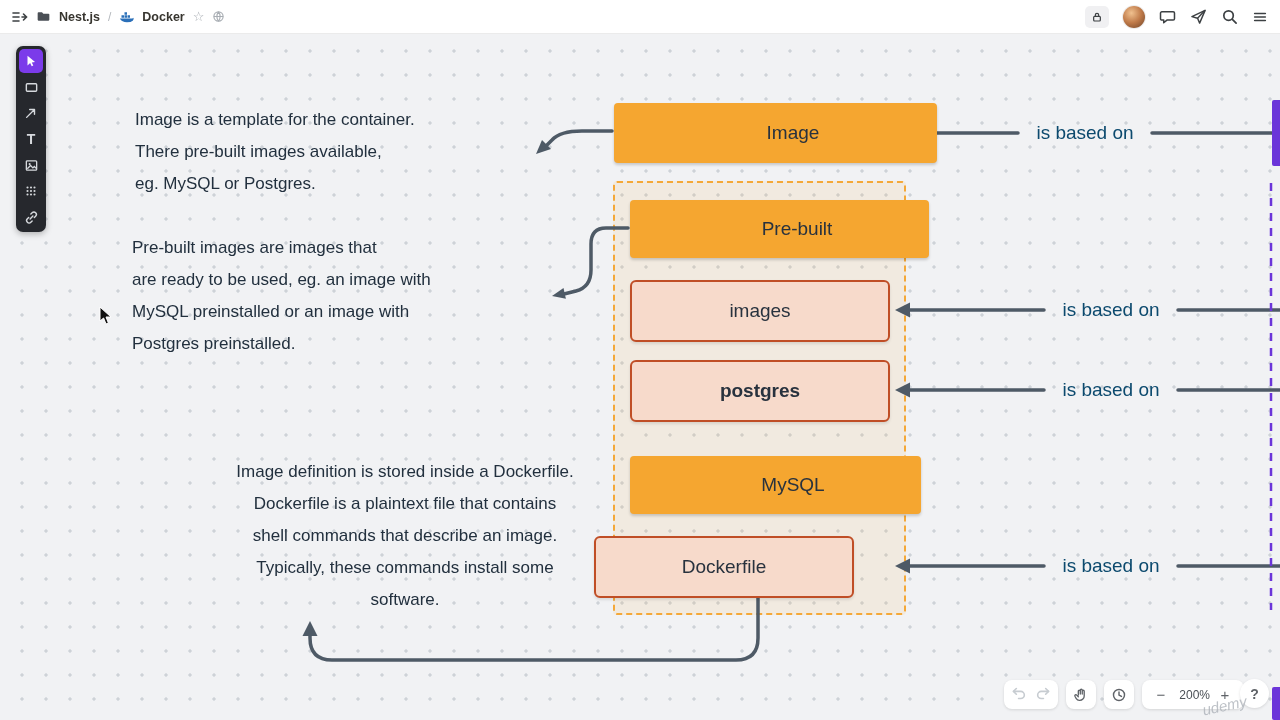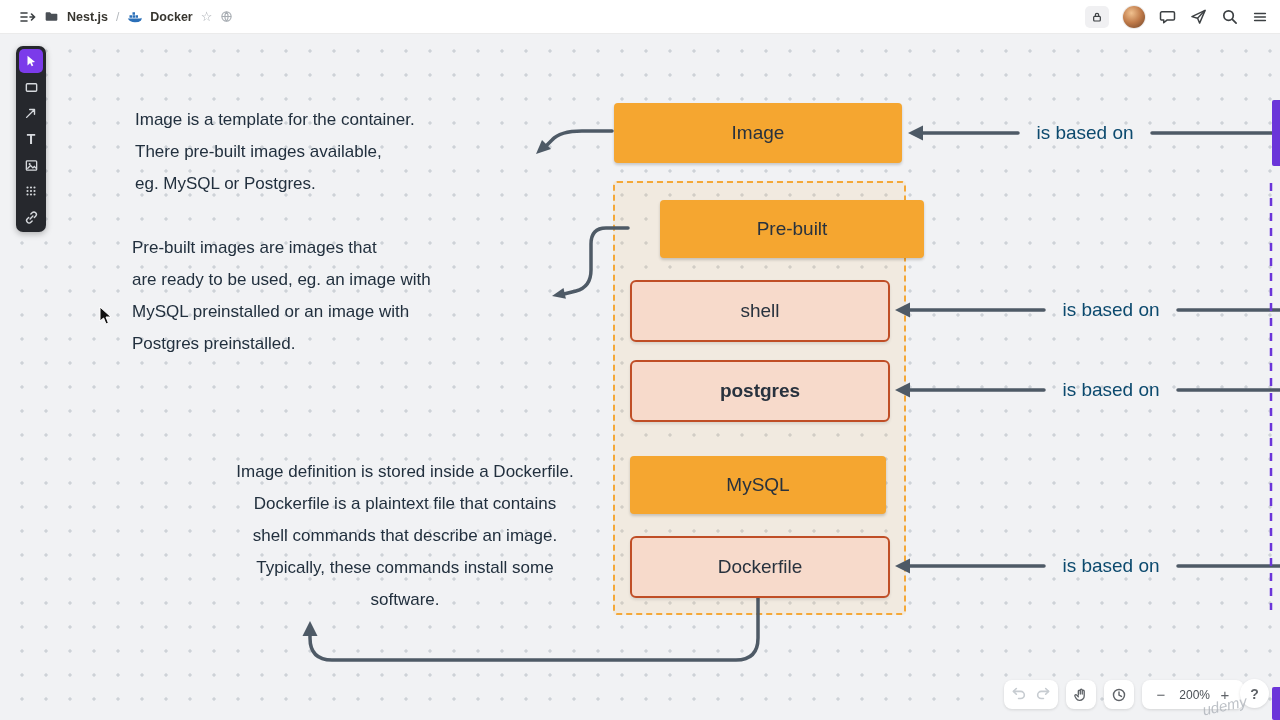--- a/index.html
+++ b/index.html
@@ -8,21 +8,21 @@
 
   
   .canvas{position:absolute;left:0;top:33px;right:0;bottom:0;
           background-color:#f1f2f4;
           background-image:radial-gradient(#ced2d7 1.5px,transparent 1.7px);
           background-size:24px 24px;background-position:10px 6px;z-index:0;}
 
   
   .topbar{position:absolute;top:0;left:0;width:1280px;height:33px;background:#ffffff;
           border-bottom:1px solid #ebebeb;z-index:30;display:flex;align-items:center;}
-  .tb-left{display:flex;align-items:center;gap:8px;padding-left:18px;}
+  .tb-left{display:flex;align-items:center;gap:8px;padding-left:10px;}
   .tb-right{margin-left:auto;display:flex;align-items:center;gap:14px;padding-right:12px;}
   .crumb{font-size:12.5px;color:#37352f;font-weight:700;}
   .crumb-sep{font-size:12px;color:#b4b8bd;font-weight:400;}
   .tb-icon{display:flex;align-items:center;justify-content:center;color:#3c4043;}
   .star{font-size:13px;color:#a8adb3;line-height:1;}
   .lock-badge{width:24px;height:22px;border-radius:5px;background:#f0f0f2;display:flex;
               align-items:center;justify-content:center;color:#3c4043;}
   .avatar{width:22px;height:22px;border-radius:50%;
           background:radial-gradient(circle at 38% 32%, #f0c18f 0%, #c07b4a 48%, #6e4226 100%);
           box-shadow:0 0 0 1px rgba(0,0,0,.08);}
@@ -38,21 +38,21 @@
 
   
   .para{position:absolute;font-size:17px;line-height:32px;color:#22303E;
         white-space:pre-line;z-index:6;width:560px;}
   .edge-label{position:absolute;font-size:19px;color:#0c4a6e;width:130px;text-align:center;
               line-height:22px;z-index:6;}
 
   
   .box{position:absolute;display:flex;align-items:center;justify-content:center;
        font-size:19px;color:#28323E;z-index:6;}
-  .box-orange{background:#F5A630;border-radius:4px;box-shadow:0 2px 3px rgba(0,0,0,.18);}
+  .box-orange{background:#F5A630;border-radius:4px;box-shadow:0 2px 3px rgba(0,0,0,.18);padding-left:35px;}
   .box-pink{background:#F7DACB;border:2px solid #C04E26;border-radius:6px;
             box-shadow:0 2px 3px rgba(0,0,0,.10);}
   .dashed-group{position:absolute;left:613px;top:181px;width:289px;height:430px;
                 border:2px dashed #F4A838;border-radius:4px;
                 background:rgba(246,170,50,0.10);z-index:4;}
   .purple-sliver{position:absolute;background:#6B35D9;z-index:6;border-radius:2px 0 0 2px;}
 
   .overlay{position:absolute;left:0;top:0;z-index:5;pointer-events:none;}
 
   
@@ -118,25 +118,25 @@
 are ready to be used, eg. an image with
 MySQL preinstalled or an image with
 Postgres preinstalled.</div>
 <div class="para" style="left:125px;top:456px;text-align:center;">Image definition is stored inside a Dockerfile.
 Dockerfile is a plaintext file that contains
 shell commands that describe an image.
 Typically, these commands install some
 software.</div>
 
 <div class="box box-orange" style="left:614px;top:103px;width:288px;height:60px;">Image</div>
-<div class="box box-orange" style="left:630px;top:200px;width:264px;height:58px;margin-left:30px;">Pre-built</div>
-<div class="box box-pink" style="left:630px;top:280px;width:256px;height:58px;">shell</div>
+<div class="box box-orange" style="left:630px;top:200px;width:264px;height:58px;">Pre-built</div>
+<div class="box box-pink" style="left:630px;top:280px;width:256px;height:58px;">images</div>
 <div class="box box-pink" style="left:630px;top:360px;width:256px;height:58px;font-weight:bold;">postgres</div>
 <div class="box box-orange" style="left:630px;top:456px;width:256px;height:58px;">MySQL</div>
-<div class="box box-pink" style="left:630px;top:536px;width:256px;height:58px;">Dockerfile</div>
+<div class="box box-pink" style="left:594px;top:536px;width:256px;height:58px;">Dockerfile</div>
 
 <div class="edge-label" style="left:1020px;top:122px;">is based on</div>
 <div class="edge-label" style="left:1046px;top:299px;">is based on</div>
 <div class="edge-label" style="left:1046px;top:379px;">is based on</div>
 <div class="edge-label" style="left:1046px;top:555px;">is based on</div>
 
 <div class="purple-sliver" style="left:1272px;top:100px;width:8px;height:66px;"></div>
 <div class="purple-sliver" style="left:1272px;top:687px;width:8px;height:33px;"></div>
 
 <div class="topbar">

